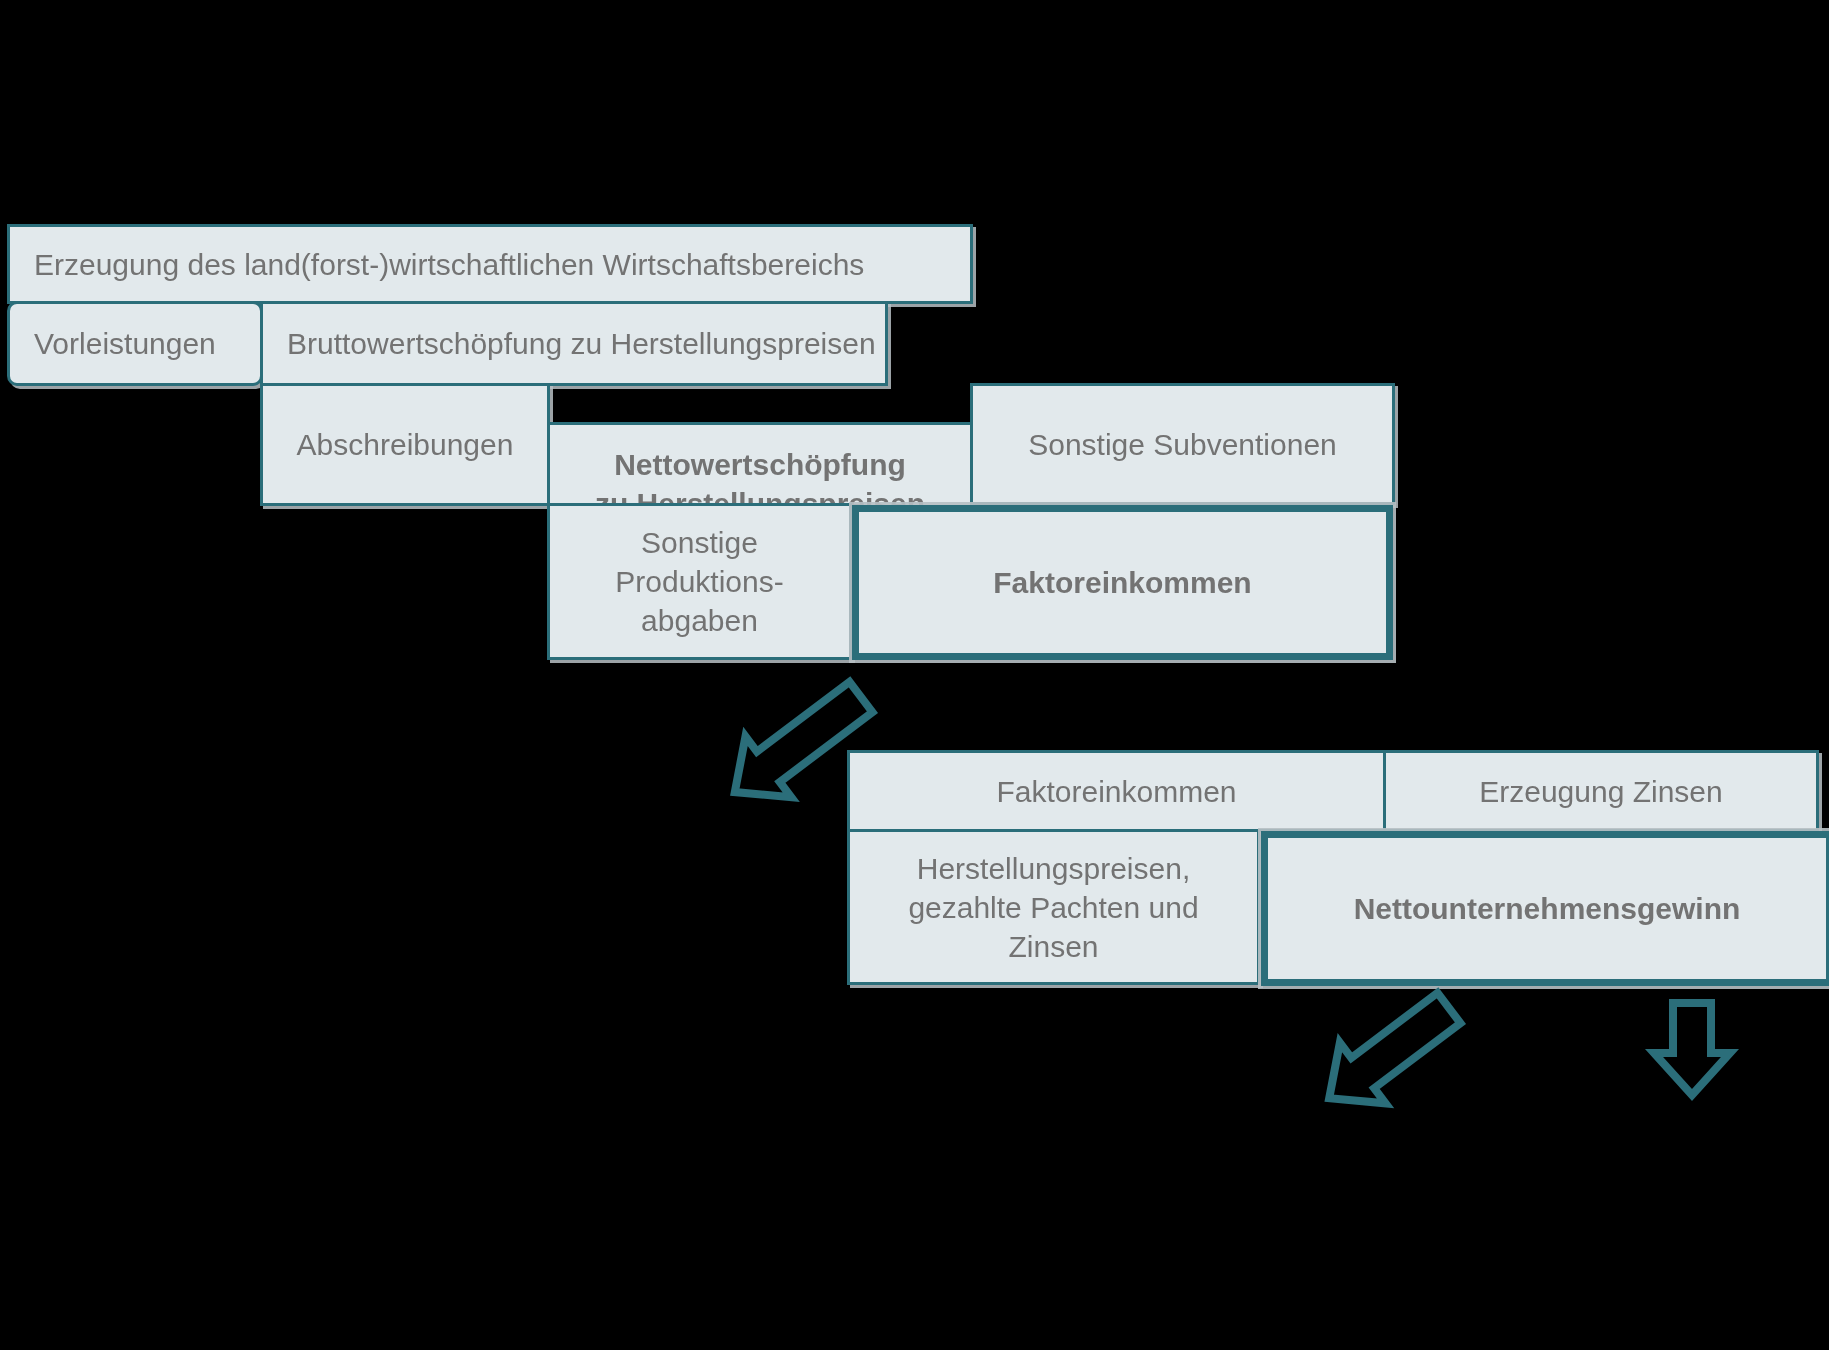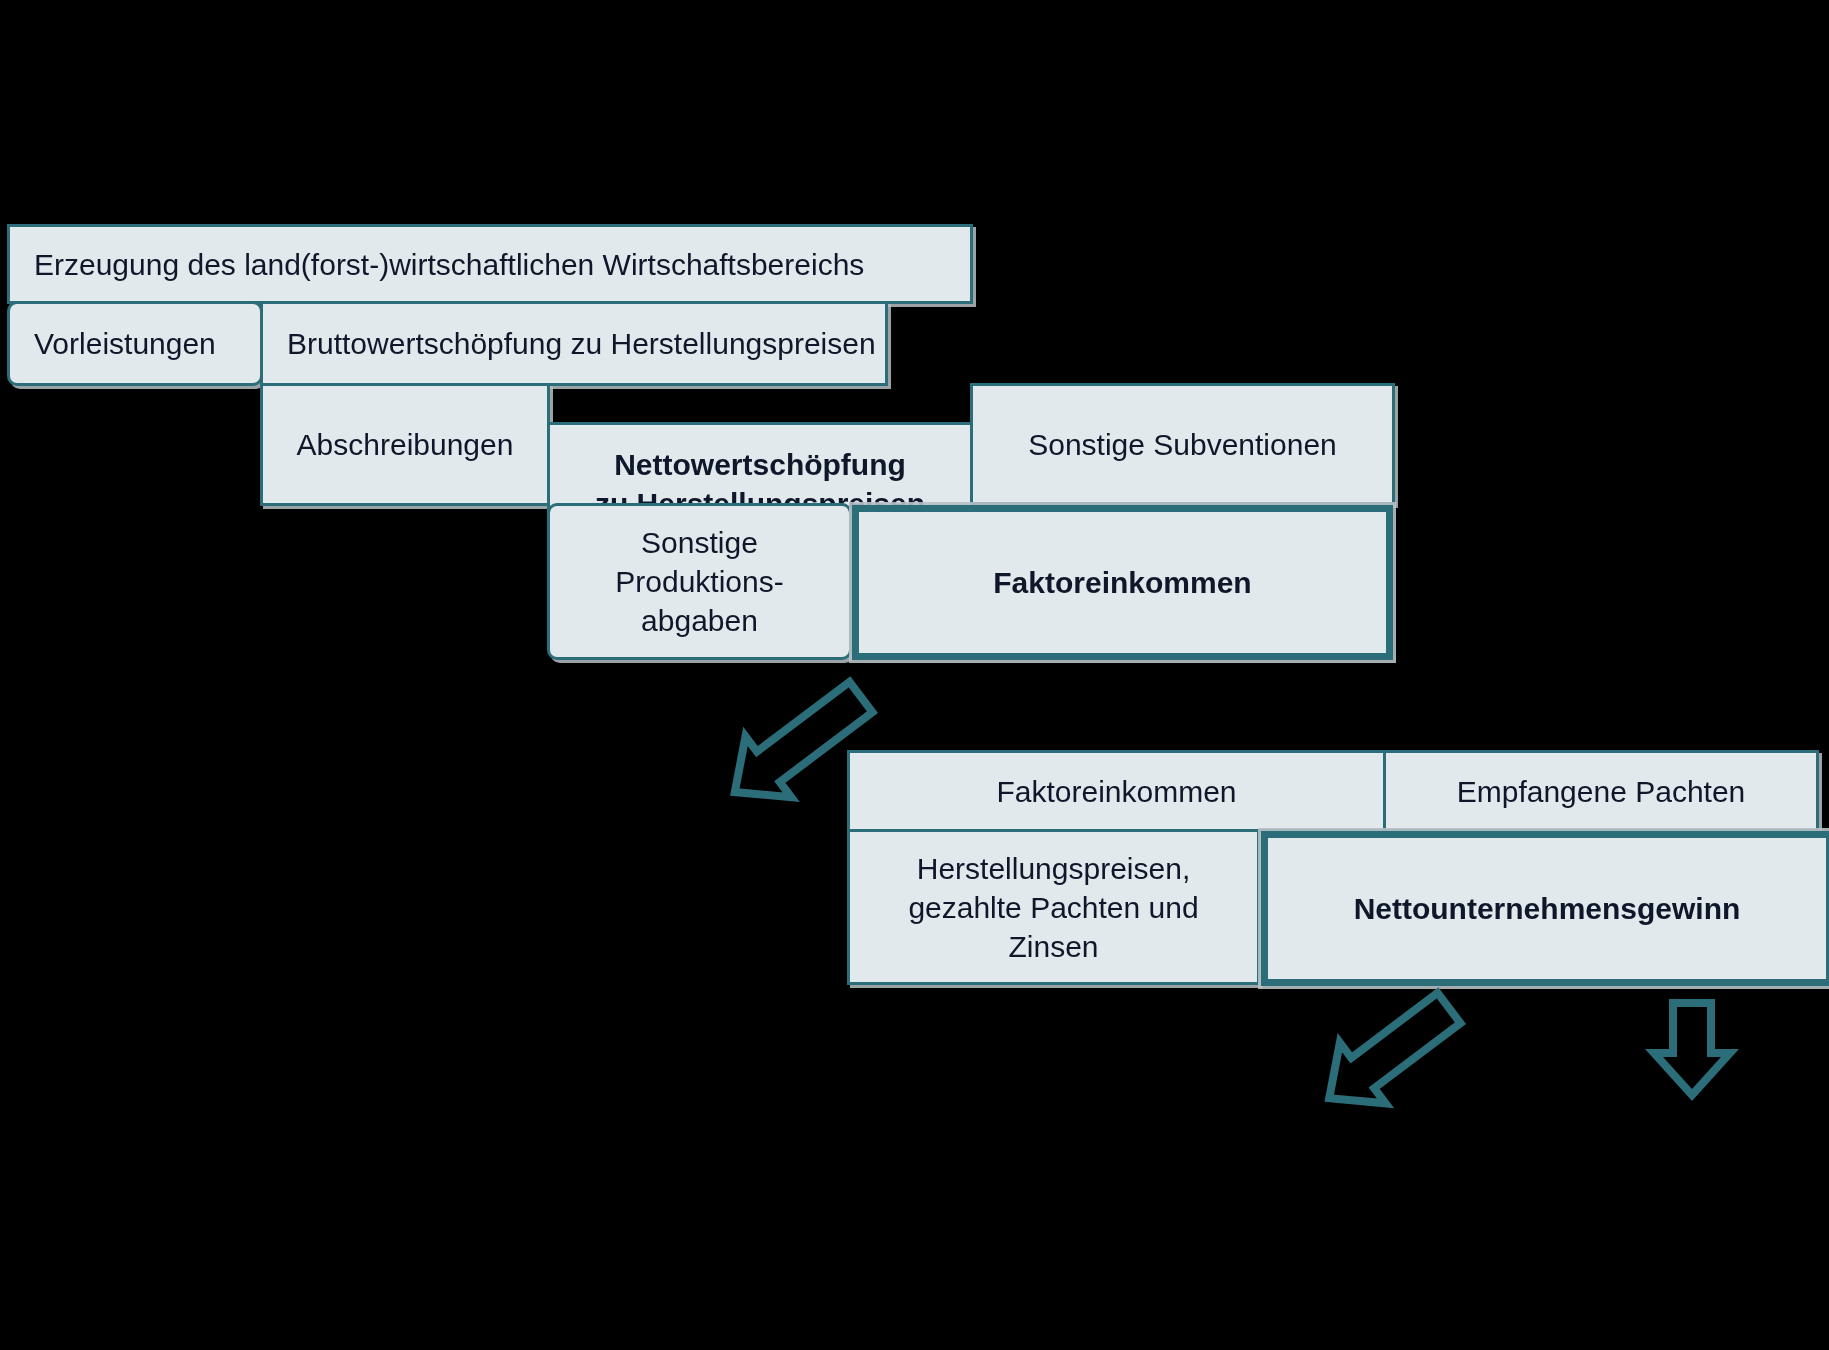--- a/index.html
+++ b/index.html
@@ -8,21 +8,21 @@
     width:1829px;height:1350px;
     background:#000;
     font-family:"Liberation Sans", sans-serif;
     overflow:hidden;
   }
   .box{
     position:absolute;
     box-sizing:border-box;
     background:#e2e9ec;
     border:3px solid #2b6e7a;
-    color:#0f172a;
+    color:#737373;
     font-size:30px;
     line-height:39px;
     display:flex;
     align-items:center;
     justify-content:center;
     text-align:center;
     white-space:pre-line;
     box-shadow:3px 3px 0 rgba(183,192,196,0.85);
   }
   .box.align-left{
@@ -59,29 +59,29 @@
 
   <div class="box align-left" style="left:260px;top:301px;width:628px;height:85px;">Bruttowertschöpfung zu Herstellungspreisen</div>
 
   <div class="box" style="left:260px;top:383px;width:290px;height:123px;">Abschreibungen</div>
 
   <div class="box bold-text" style="left:547px;top:383px;width:426px;height:123px;margin-top:39px;">Nettowertschöpfung
 zu Herstellungspreisen</div>
 
   <div class="box" style="left:970px;top:383px;width:425px;height:122px;text-align:center;">Sonstige Subventionen</div>
 
-  <div class="box" style="left:547px;top:503px;width:305px;height:157px;border-radius:10px;">Sonstige
+  <div class="box" style="left:547px;top:503px;width:305px;height:157px;">Sonstige
 Produktions-
 abgaben</div>
 
   <div class="box bold-border" style="left:852px;top:505px;width:541px;height:155px;">Faktoreinkommen</div>
 
   <div class="box" style="left:847px;top:750px;width:539px;height:82px;">Faktoreinkommen</div>
 
-  <div class="box" style="left:1383px;top:750px;width:436px;height:82px;">Empfangene Pachten</div>
+  <div class="box" style="left:1383px;top:750px;width:436px;height:82px;">Erzeugung Zinsen</div>
 
   <div class="box" style="left:847px;top:829px;width:413px;height:156px;">Herstellungspreisen,
 gezahlte Pachten und
 Zinsen</div>
 
   <div class="box bold-border" style="left:1261px;top:831px;width:572px;height:155px;">Nettounternehmensgewinn</div>
 
   <svg id="arrow-layer" viewBox="0 0 1829 1350">
     <g transform="translate(861,697) rotate(53)">
       <polygon points="-19,0 19,0 19,116 38,116 0,158 -38,116 -19,116"></polygon>

